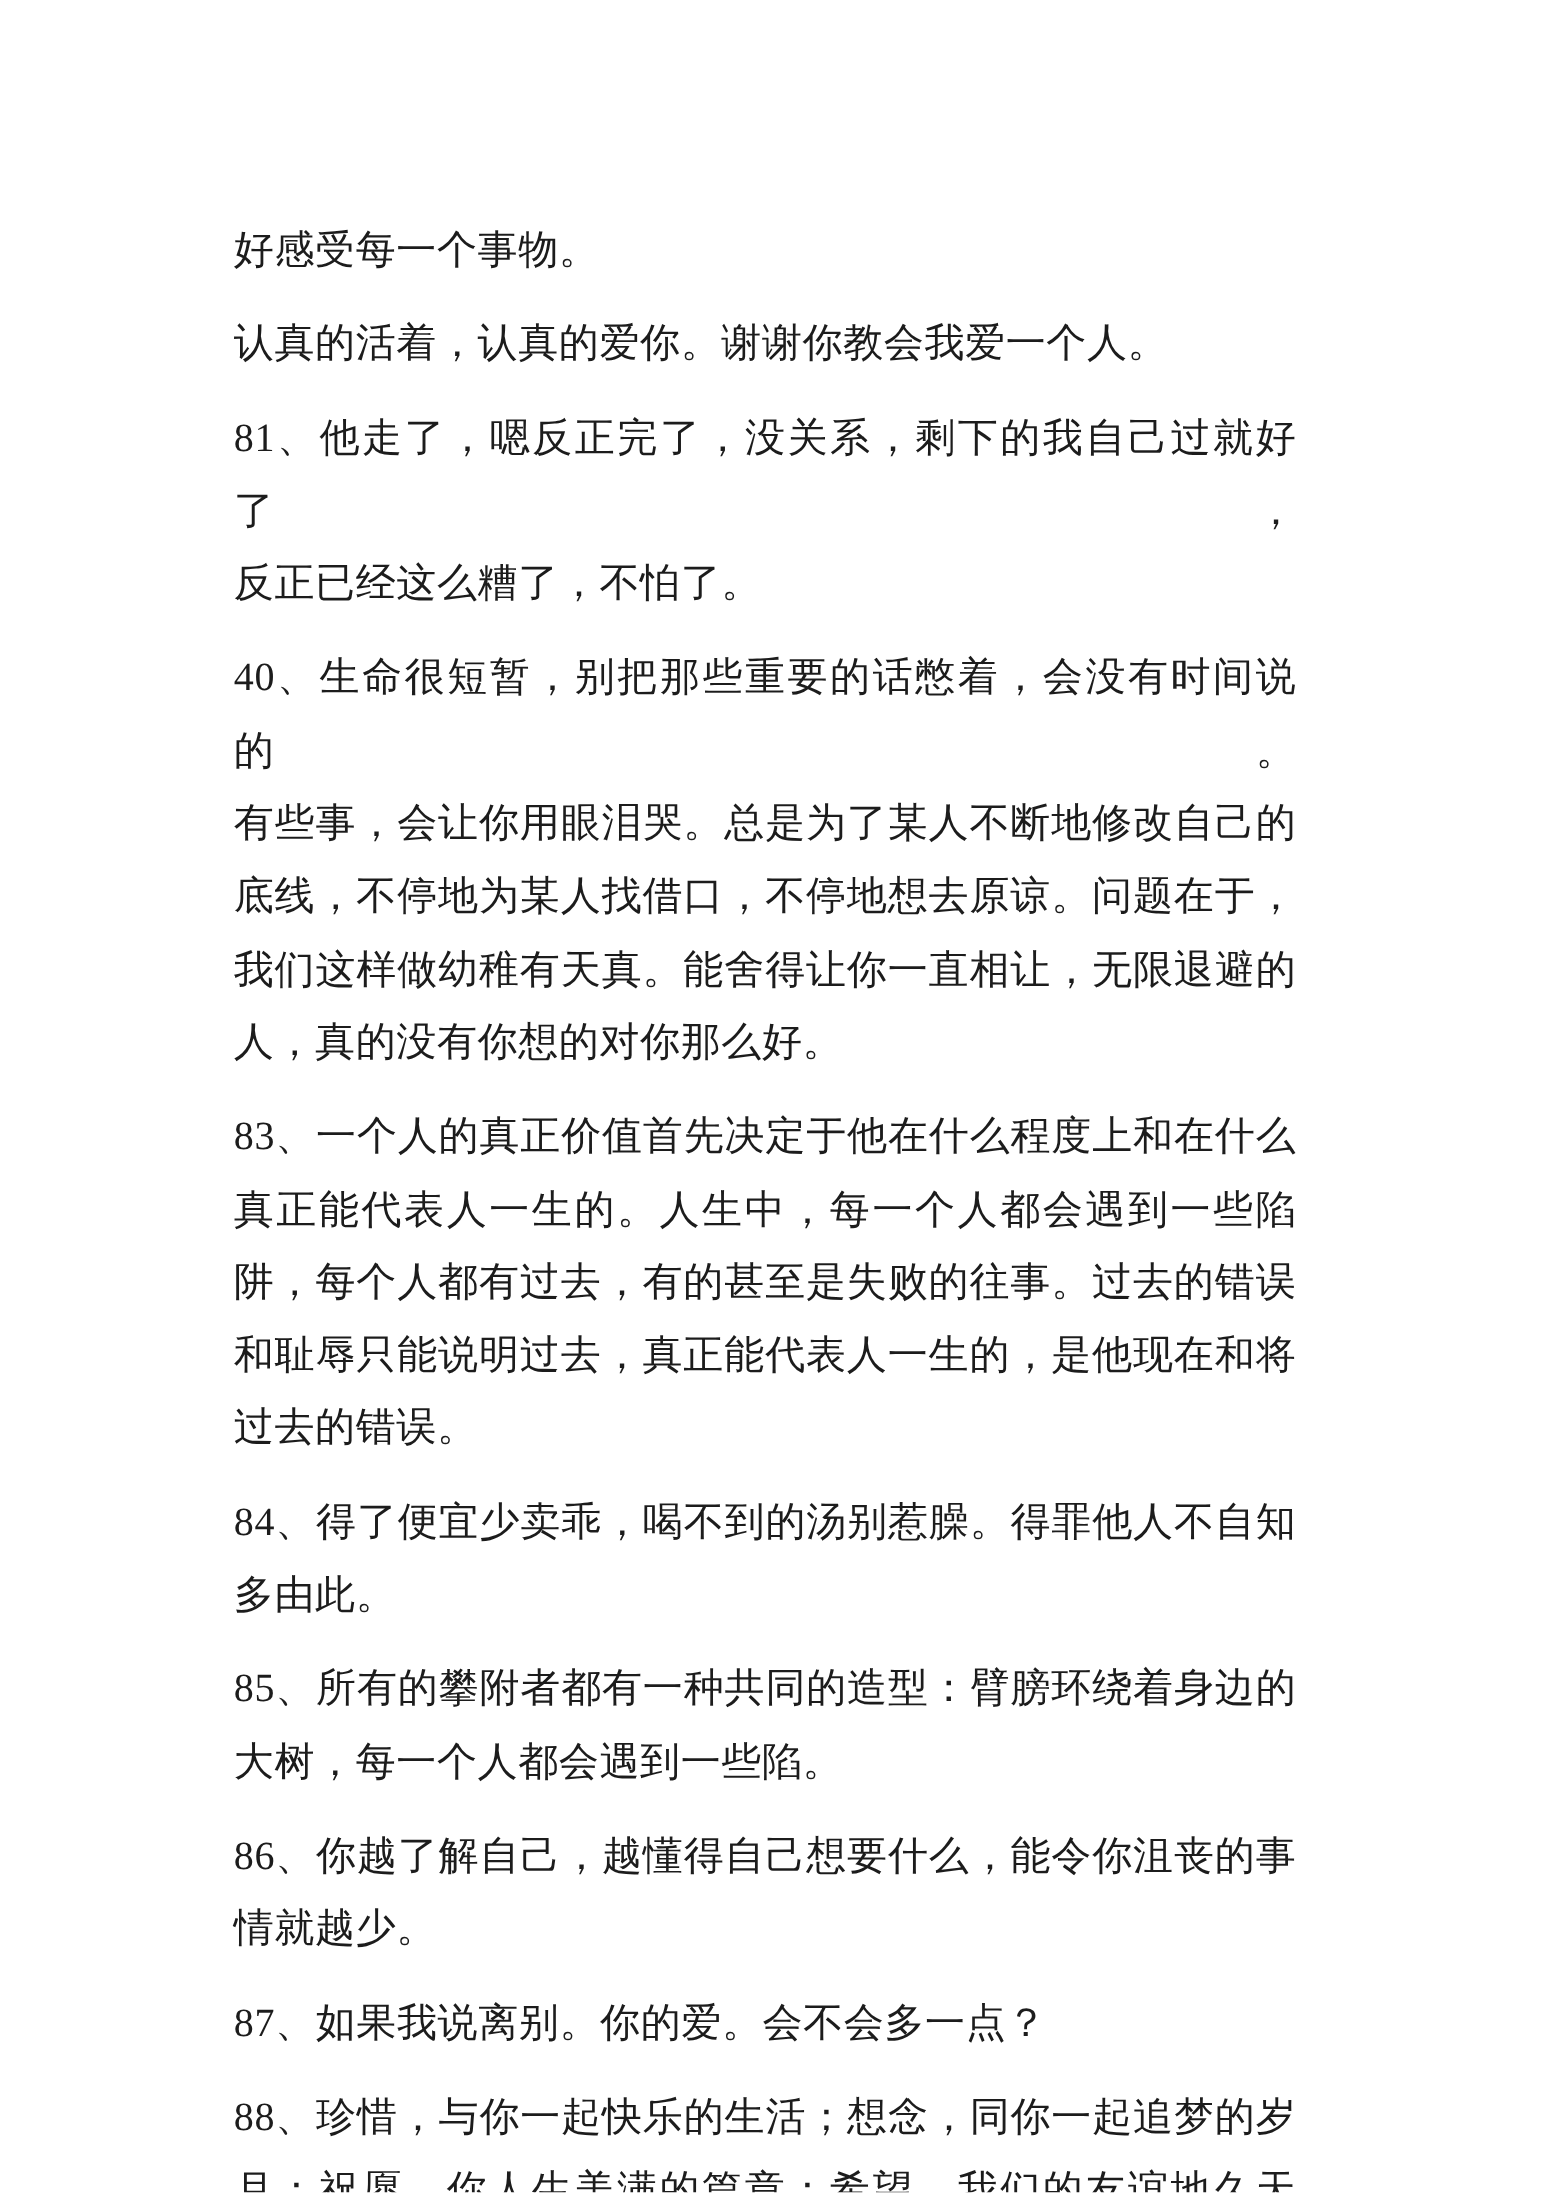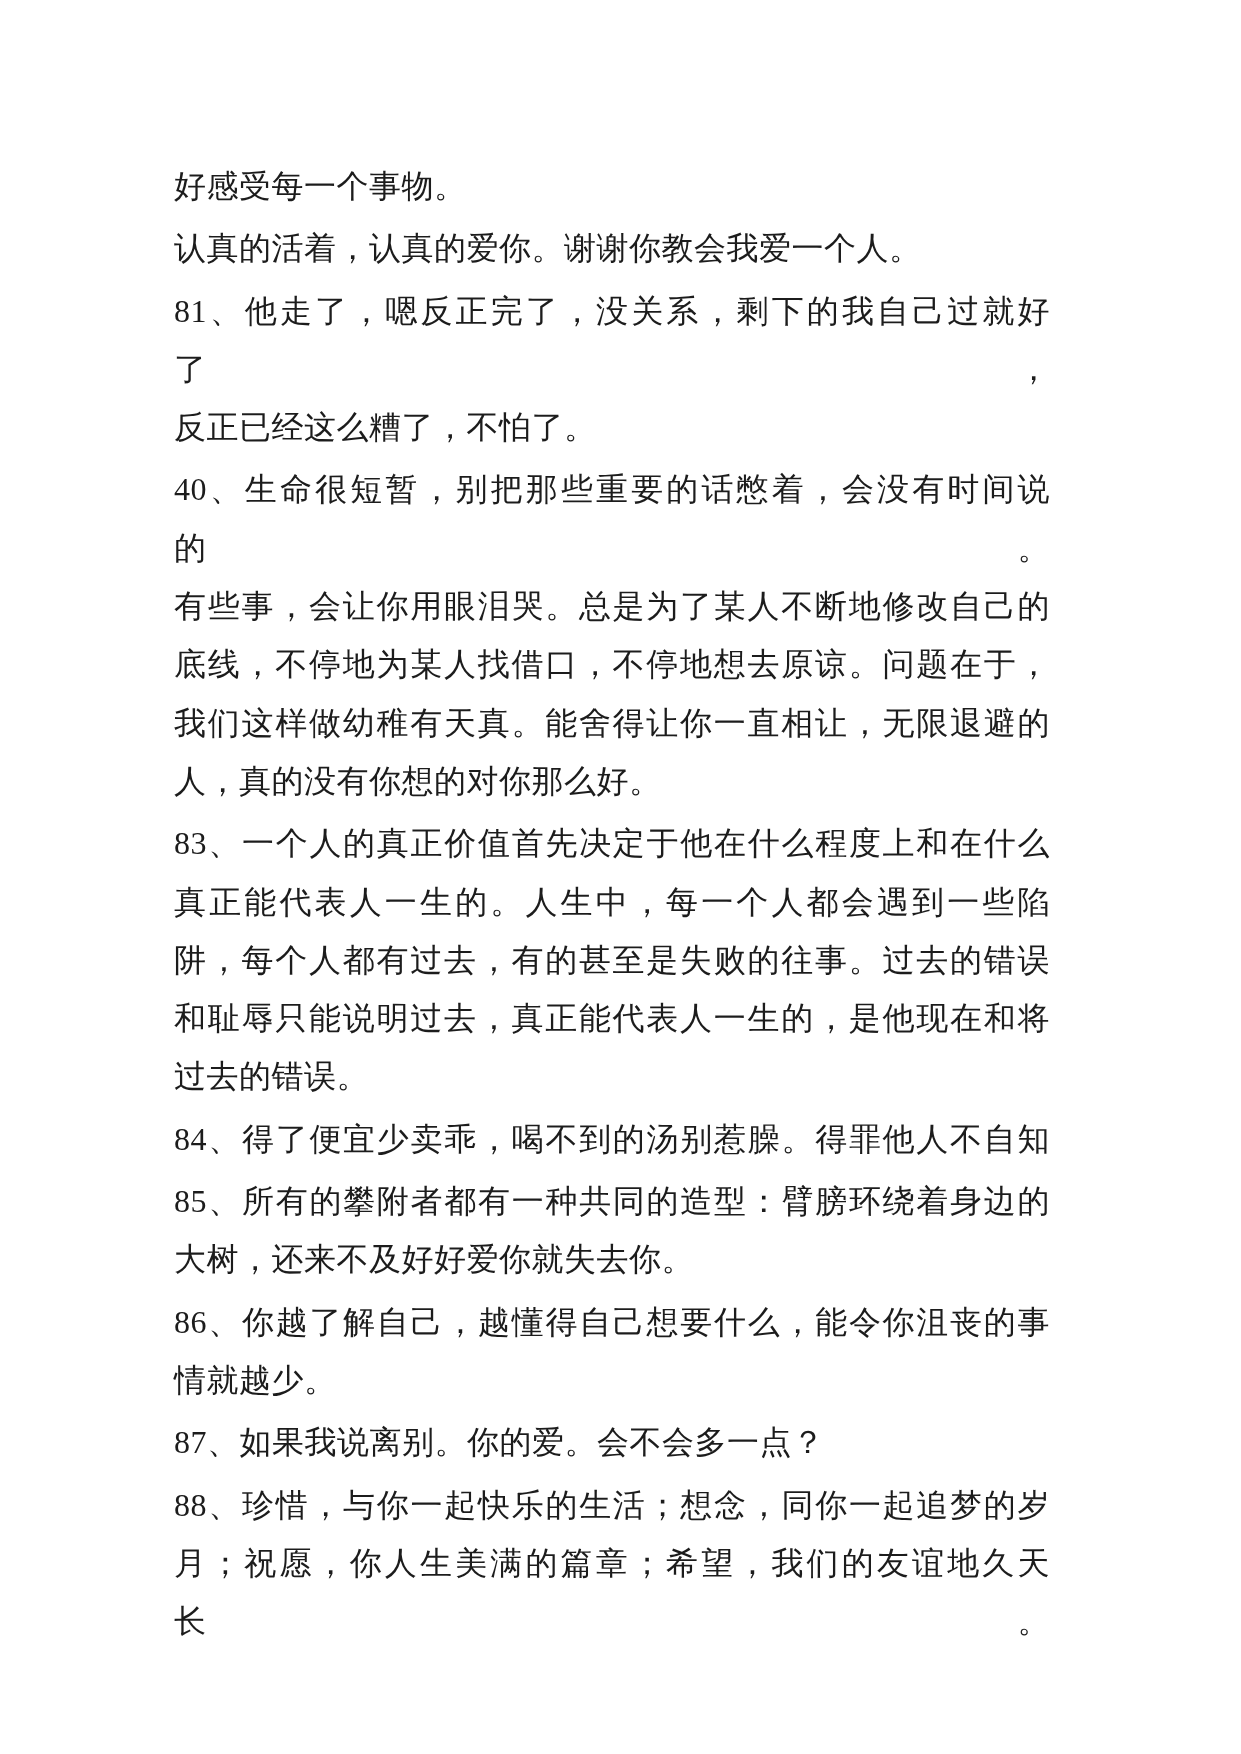--- a/index.html
+++ b/index.html
@@ -15,21 +15,21 @@
     overflow: hidden;
     font-family: "Liberation Serif", serif;
   }
   .text-content {
     position: absolute;
     left: 170px;
     top: 153px;
     width: 884px;
   }
   .paragraph {
-    margin: 4px;
+    margin: 17px;
     padding: 0;
   }
   .line {
     font-size: 32px;
     line-height: 58.3px;
     letter-spacing: 0.5px;
     white-space: normal;
     text-align: left;
   }
   .line.stretch {
@@ -62,24 +62,25 @@
       </div>
       <div class="paragraph">
         <div class="line stretch">83、一个人的真正价值首先决定于他在什么程度上和在什么</div>
         <div class="line stretch">真正能代表人一生的。人生中，每一个人都会遇到一些陷</div>
         <div class="line stretch">阱，每个人都有过去，有的甚至是失败的往事。过去的错误</div>
         <div class="line stretch">和耻辱只能说明过去，真正能代表人一生的，是他现在和将</div>
         <div class="line">过去的错误。</div>
       </div>
       <div class="paragraph">
         <div class="line stretch">84、得了便宜少卖乖，喝不到的汤别惹臊。得罪他人不自知</div>
+        <div class="line">多由此。</div>
       </div>
       <div class="paragraph">
         <div class="line stretch">85、所有的攀附者都有一种共同的造型：臂膀环绕着身边的</div>
-        <div class="line">大树，还来不及好好爱你就失去你。</div>
+        <div class="line">大树，每一个人都会遇到一些陷。</div>
       </div>
       <div class="paragraph">
         <div class="line stretch">86、你越了解自己，越懂得自己想要什么，能令你沮丧的事</div>
         <div class="line">情就越少。</div>
       </div>
       <div class="paragraph">
         <div class="line">87、如果我说离别。你的爱。会不会多一点？</div>
       </div>
       <div class="paragraph">
         <div class="line stretch">88、珍惜，与你一起快乐的生活；想念，同你一起追梦的岁</div>

